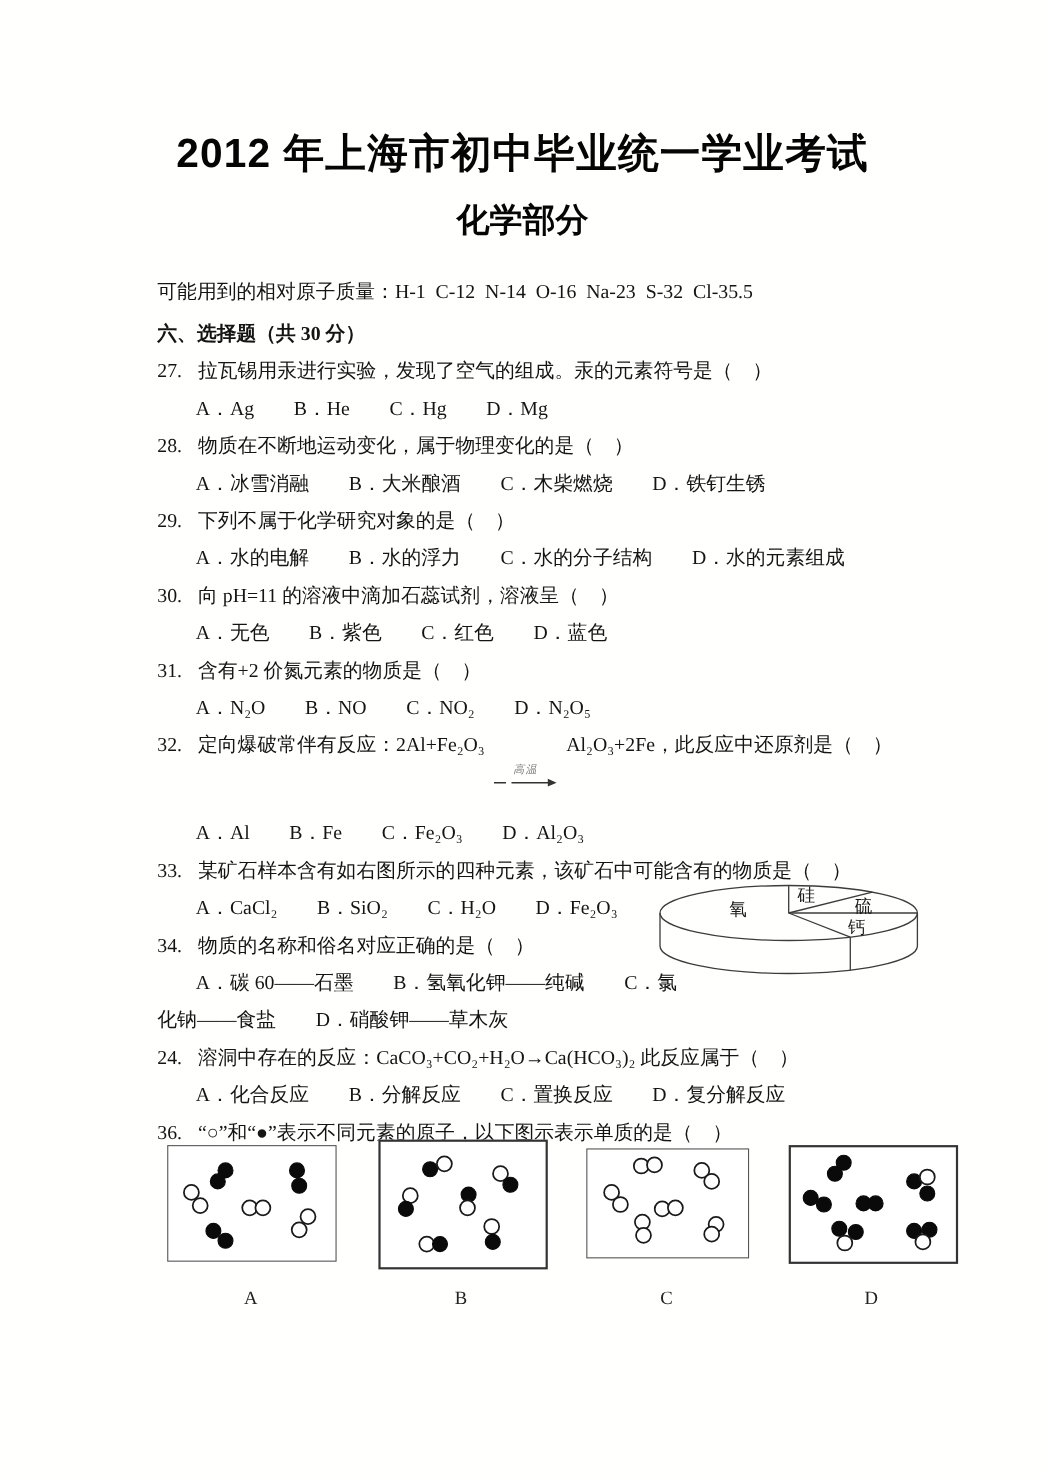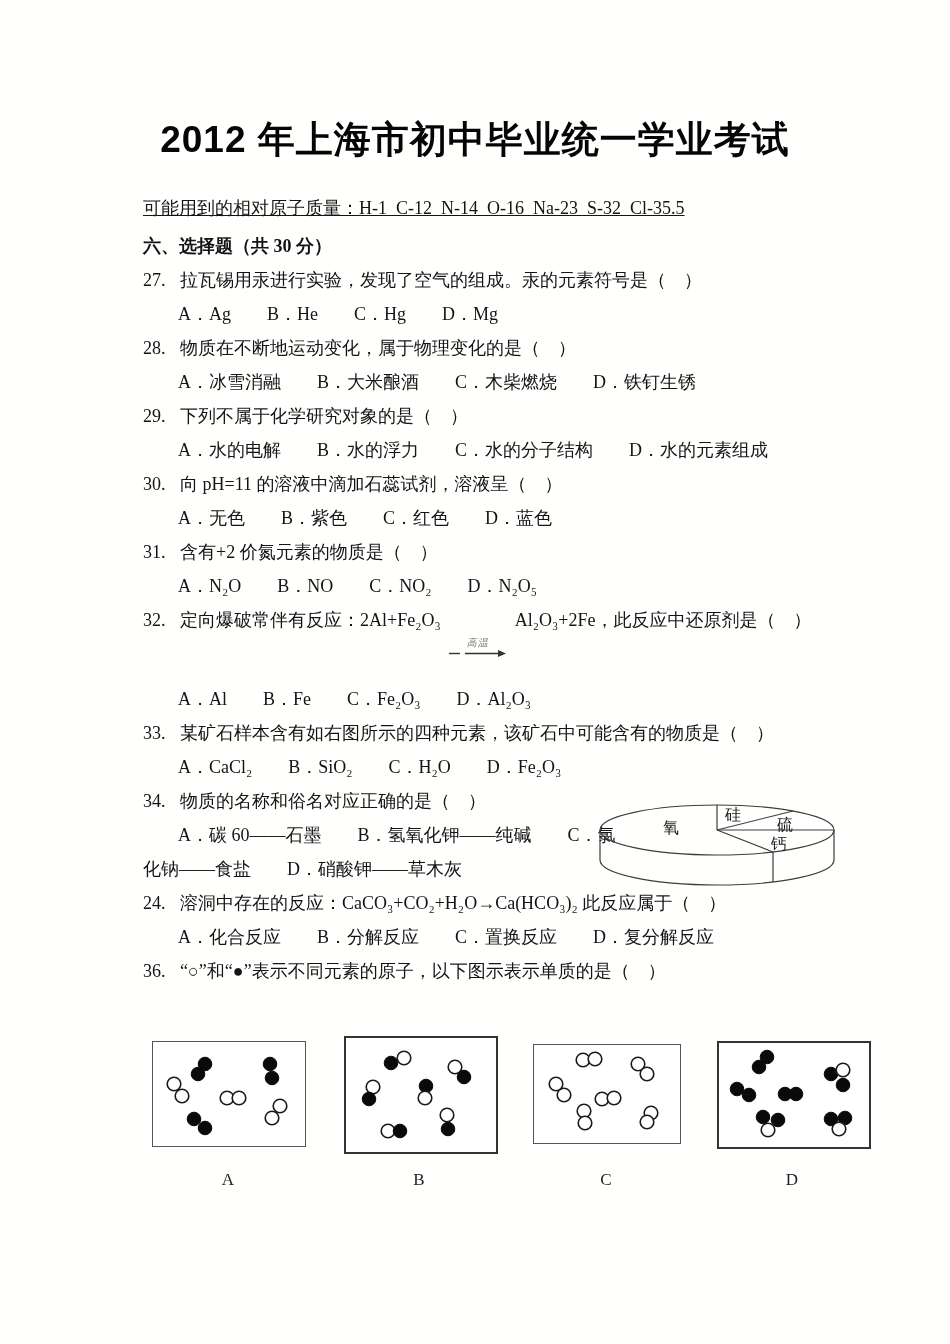--- a/index.html
+++ b/index.html
@@ -15,21 +15,21 @@
     margin:114px 0 0 0; text-align:center;
     font-family:"Liberation Sans","DejaVu Sans",sans-serif;
     font-weight:bold; font-size:37px; line-height:52px; color:#050505;
     letter-spacing:1px;
   }
   .subtitle{
     margin:13px 0 0 0; text-align:center;
     font-family:"Liberation Sans","DejaVu Sans",sans-serif;
     font-weight:bold; font-size:30px; line-height:44px; color:#050505;
   }
-  .atomic{margin:25px 0 0 143px;text-decoration:underline;}
+  .atomic{margin:25px 0 0 143px;}
   .section-header{margin:4px 0 0 143px; font-weight:bold;}
   .questions{margin:0 0 0 143px;}
   .q-stem{white-space:pre; line-height:34px;}
   .qnum{display:inline-block; width:37px;}
   .q-opts{white-space:pre; line-height:34px; padding-left:35px;}
   .q-opts-wrap{white-space:pre; line-height:34px; padding-left:0;}
   .q32-opts{margin-top:24px;}
   
   .rxn{display:inline-block; vertical-align:-20px; margin:0 8px; text-align:center;font-style:italic;}
   .rxn .cond{display:block; font-size:10px; line-height:10px; color:#777; letter-spacing:1px;}
@@ -59,20 +59,21 @@
     font-size:17px; line-height:24px; color:#222;
   }
   .bl-a{left:198px;} .bl-b{left:389px;} .bl-c{left:576px;} .bl-d{left:762px;}
 </style>
 </head>
 <body>
 
 <div class="page">
 
   <h1 class="title">2012 年上海市初中毕业统一学业考试</h1>
+  <h2 class="subtitle">化学部分</h2>
 
   <p class="atomic line">可能用到的相对原子质量：H-1  C-12  N-14  O-16  Na-23  S-32  Cl-35.5</p>
   <p class="section-header line">六、选择题（共 30 分）</p>
 
   <div class="questions">
 
     <div>
       <div class="q-stem"><span class="qnum">27.</span><span>拉瓦锡用汞进行实验，发现了空气的组成。汞的元素符号是（　）</span></div>
       <div class="q-opts">A．Ag　　B．He　　C．Hg　　D．Mg</div>
     </div>

